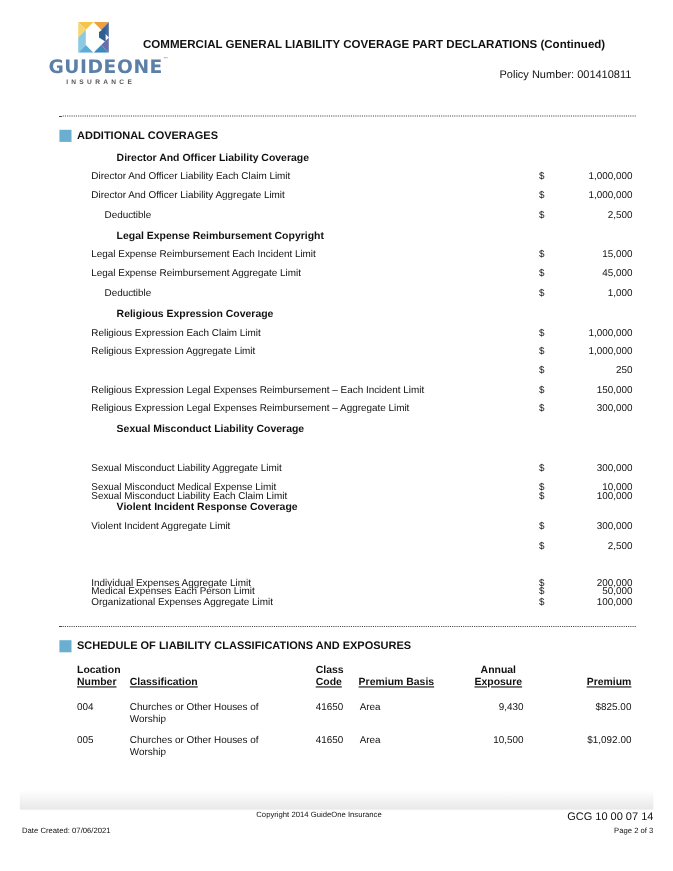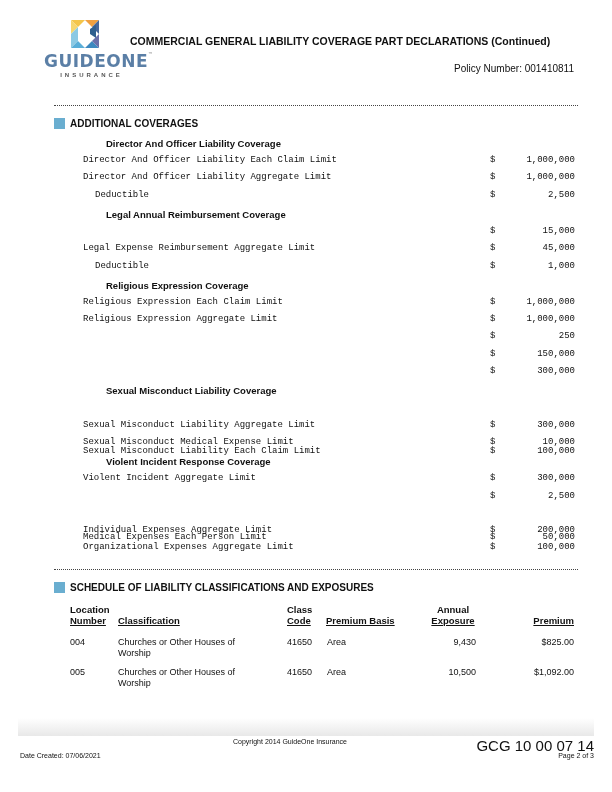--- a/index.html
+++ b/index.html
@@ -15,35 +15,35 @@
       font-size: 6px; font-weight: bold; color: #555; letter-spacing: 3px; }
 
     .doc-title { position: absolute; left: 130px; top: 35px; font-size: 10.5px; font-weight: bold; }
     .policy-number { position: absolute; right: 38px; top: 63px; font-size: 10px; }
 
     .dotted { position: absolute; left: 54px; width: 524px; border-top: 1.5px dotted #444; }
 
     .section-head { position: absolute; left: 54px; font-size: 10px; font-weight: bold; display: flex; align-items: center; }
     .section-head .sq { width: 11px; height: 11px; background: #6aaed0; margin-right: 5px; }
     .group-title { position: absolute; left: 70px; font-size: 9.5px; font-weight: bold; padding-left: 36px; }
-    .cov-row { position: absolute; left: 0; width: 612px; font-size: 9px; height: 12px; font-family: Liberation Mono, monospace; }
+    .cov-row { position: absolute; left: 0; width: 612px; font-size: 9px; height: 12px; }
     .cov-row .lbl { position: absolute; left: 83px; }
     .cov-row.ded .lbl { left: 95px; }
     .cov-row .dol { position: absolute; left: 490px; }
     .cov-row .amt { position: absolute; right: 37px; text-align: right; }
 
     .sched-table { position: absolute; left: 70px; top: 604px; width: 506px; font-size: 9px; }
     .th { position: absolute; font-weight: bold; font-size: 9.5px; line-height: 11px; }
     .th u { text-decoration: underline; }
     .td { position: absolute; line-height: 11px; }
 
     .footer-band { position: absolute; left: 18px; top: 718px; width: 576px; height: 18px;
       background: linear-gradient(to bottom, #ffffff 0%, #e8e8e8 100%); }
     .copyright { position: absolute; left: 233px; top: 738px; font-size: 7px; }
-    .form-code { position: absolute; right: 18px; top: 737px; font-size: 15px; }
+    .form-code { position: absolute; right: 18px; top: 737px; font-size: 10px; }
     .date-created { position: absolute; left: 20px; top: 752px; font-size: 7px; }
     .page-num { position: absolute; right: 18px; top: 752px; font-size: 7px; }
   </style>
 </head>
 <body>
 
 <div class="logo">
   <svg class="logo-mark" viewBox="0 0 28 28">
     <polygon points="0,0 14,0 7,7" fill="#f4c54a"></polygon>
     <polygon points="14,0 28,0 21,7" fill="#f0a040"></polygon>
@@ -80,22 +80,23 @@
     <div class="cov-row" style="top: 172.3px;">
       <span class="lbl">Director And Officer Liability Aggregate Limit</span>
       <span class="dol">$</span>
       <span class="amt">1,000,000</span>
     </div>
     <div class="cov-row ded" style="top: 189.6px;">
       <span class="lbl">Deductible</span>
       <span class="dol">$</span>
       <span class="amt">2,500</span>
     </div>
-    <div class="group-title" style="top: 208.9px;">Legal Annual Reimbursement Coverage</div>
+    <div class="group-title" style="top: 208.9px;">Legal Expense Reimbursement Copyright</div>
     <div class="cov-row" style="top: 225.9px;">
+      <span class="lbl">Legal Expense Reimbursement Each Incident Limit</span>
       <span class="dol">$</span>
       <span class="amt">15,000</span>
     </div>
     <div class="cov-row" style="top: 243.2px; padding-left: 48px;">
       <span class="lbl">Legal Expense Reimbursement Aggregate Limit</span>
       <span class="dol">$</span>
       <span class="amt">45,000</span>
     </div>
     <div class="cov-row ded" style="top: 260.5px;">
       <span class="lbl">Deductible</span>
@@ -111,24 +112,26 @@
     <div class="cov-row" style="top: 314.1px;">
       <span class="lbl">Religious Expression Aggregate Limit</span>
       <span class="dol">$</span>
       <span class="amt">1,000,000</span>
     </div>
     <div class="cov-row" style="top: 331.4px;">
       <span class="dol">$</span>
       <span class="amt">250</span>
     </div>
     <div class="cov-row" style="top: 348.7px;">
+      <span class="lbl">Religious Expression Legal Expenses Reimbursement – Each Incident Limit</span>
       <span class="dol">$</span>
       <span class="amt">150,000</span>
     </div>
     <div class="cov-row" style="top: 366px;">
+      <span class="lbl">Religious Expression Legal Expenses Reimbursement – Aggregate Limit</span>
       <span class="dol">$</span>
       <span class="amt">300,000</span>
     </div>
     <div class="group-title" style="top: 385.3px;">Sexual Misconduct Liability Coverage</div>
     <div class="cov-row" style="top: 402.3px; margin-top: 44px;">
       <span class="lbl">Sexual Misconduct Liability Each Claim Limit</span>
       <span class="dol">$</span>
       <span class="amt">100,000</span>
     </div>
     <div class="cov-row" style="top: 419.6px;">

